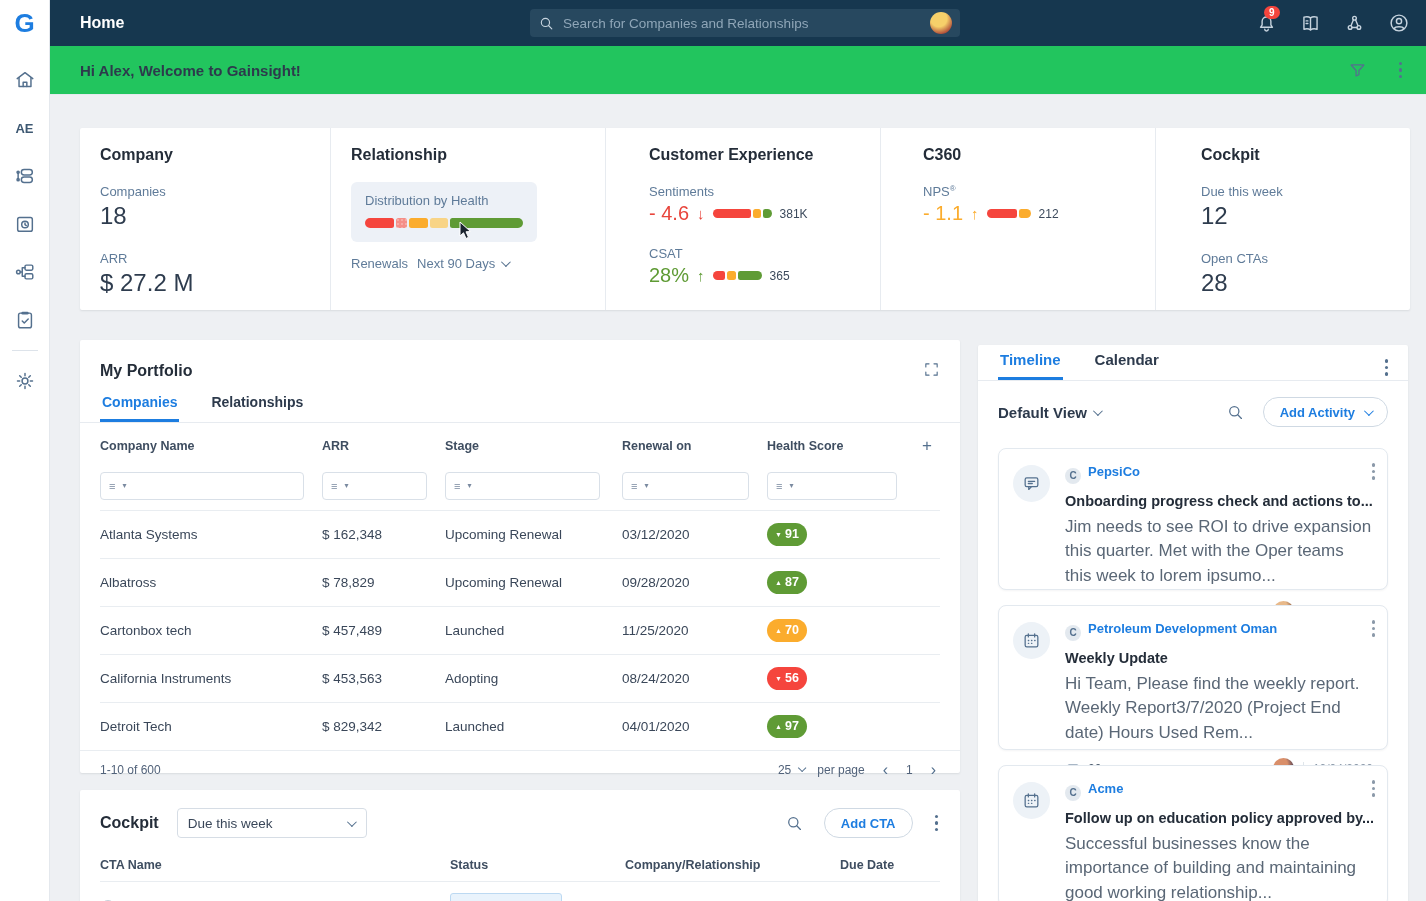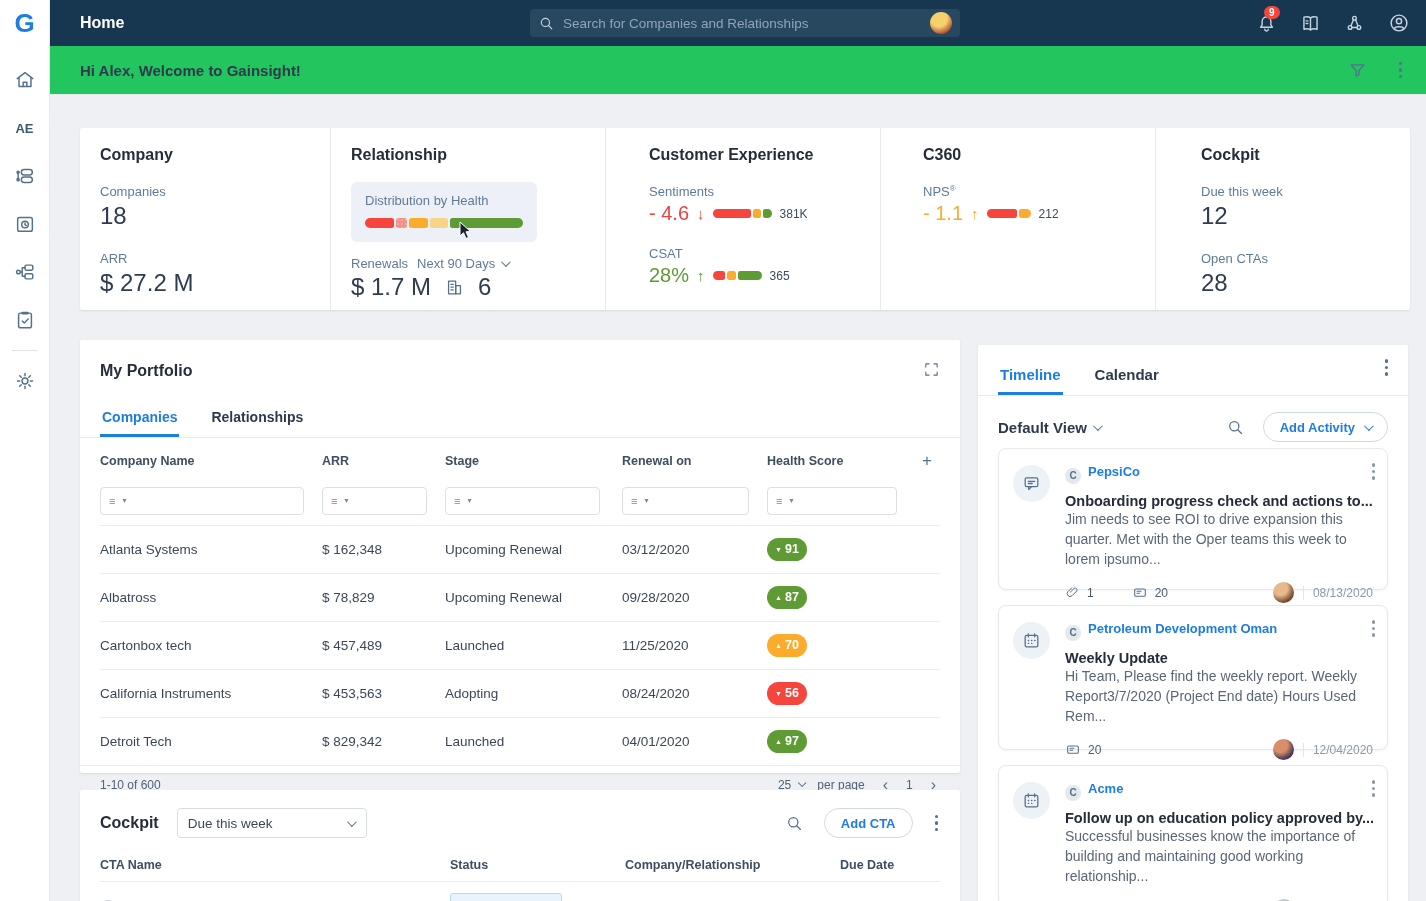--- a/index.html
+++ b/index.html
@@ -45,21 +45,21 @@
   .bar-lg { height:10px; margin-top:10px; }
   .bar-sm { height:9px; display:inline-flex; }
   .chev { display:inline-block; width:7px; height:7px; border-right:1.6px solid #54708e; border-bottom:1.6px solid #54708e; transform:rotate(45deg) translateY(-2px); margin-left:6px; }
   .trend-val { font-size:20px; font-weight:500; }
   .mini-row { display:flex; align-items:center; gap:8px; }
   .mini-count { font-size:12px; color:#3c4a5c; }
   .reg { font-size:8px; vertical-align:super; }
   
   .pf-title { font-size:16px; font-weight:700; color:#242d39; }
   .tabs { display:flex; gap:30px; border-bottom:1px solid #e7ebf0; padding:0 20px; }
-  .tab { font-size:14px; padding:21px 2px 9px; cursor:pointer; color:#2d3a4c; font-weight:600; }
+  .tab { font-size:14px; padding:6px 2px 9px; cursor:pointer; color:#2d3a4c; font-weight:600; }
   .tab.active { color:#1d7de0; font-weight:700; border-bottom:3px solid #1d7de0; }
   table.grid { border-collapse:collapse; width:100%; table-layout:fixed; }
   .grid th { text-align:left; font-size:12.5px; font-weight:700; color:#3f4e61; padding:13px 8px 6px 0; }
   .grid td { font-size:13.5px; color:#3a4759; padding:0 8px 0 0; height:48px; border-top:1px solid #e9edf1; }
   .f-input { height:28px; border:1px solid #d9e0e8; border-radius:4px; display:flex; align-items:center; padding:0 8px; gap:7px; color:#7a8aa0; font-size:11px; background:#fff; }
   .pill { display:inline-flex; align-items:center; justify-content:center; gap:3px; min-width:38px; height:23px; padding:0 8px; border-radius:12px; color:#fff; font-size:12.5px; font-weight:700; }
   .pill .arr { font-size:7px; }
   .pagination { display:flex; align-items:center; border-top:1px solid #e9edf1; height:39px; padding:0 20px; font-size:12px; color:#51627a; }
   .pag-right { margin-left:auto; display:flex; align-items:center; gap:14px; }
   .pag-arrow { font-size:16px; color:#54708e; cursor:pointer; padding:0 4px; }
@@ -70,21 +70,21 @@
   .btn-outline .chev { border-color:#1d7de0; margin-left:2px; }
   .ck-head { display:flex; font-size:12.5px; font-weight:700; color:#3f4e61; border-bottom:1px solid #e9edf1; padding-bottom:9px; }
   .status-pill { width:112px; height:26px; background:#e9f3fc; border:1px solid #bcd9f2; border-radius:3px; }
   
   .tl-card { position:absolute; left:20px; width:390px; background:#fff; border:1px solid #e3e9ef; border-radius:8px; box-shadow:0 1px 2px rgba(31,45,61,.05); padding:13px 14px; }
   .tl-icon-circle { position:absolute; left:14px; top:16px; width:37px; height:37px; border-radius:50%; background:#edf2f7; display:flex; align-items:center; justify-content:center; }
   .tl-body { margin-left:52px; }
   .c-badge { display:inline-flex; width:16px; height:16px; border-radius:50%; background:#e3e9ef; color:#54708e; font-size:10px; font-weight:700; align-items:center; justify-content:center; margin-right:7px; vertical-align:-3px; }
   .tl-company { color:#1d7de0; font-size:13px; font-weight:600; cursor:pointer; }
   .tl-title { font-size:14.5px; font-weight:700; color:#242d39; margin-top:9px; white-space:nowrap; overflow:hidden; }
-  .tl-desc { font-size:14px; color:#5a6776; line-height:1.45; }
+  .tl-desc { font-size:17px; color:#5a6776; line-height:1.45; margin-top:6px; }
   .tl-foot { display:flex; align-items:center; margin-top:13px; }
   .tl-stat { display:flex; align-items:center; gap:7px; font-size:12px; color:#4c5b6d; margin-right:38px; }
   .tl-right { margin-left:auto; display:flex; align-items:center; gap:9px; }
   .tl-date { font-size:12px; color:#8b99a9; border-left:1px solid #dfe5ea; padding-left:9px; }
   .avatar { width:21px; height:21px; border-radius:50%; background:radial-gradient(circle at 35% 30%, #e8b98a 0 35%, #7a4a32 70%, #3c2a21); }
   .tl-kebab { position:absolute; right:10px; top:12px; }
   .tl-kebab i { background:#8b99a9; }
 </style>
 </head>
 <body>
@@ -223,29 +223,20 @@
           <span style="width: 82px; background: rgb(95, 155, 53);"></span>
         </div>
     </div>
     <svg width="13" height="19" viewBox="0 0 13 19" style="position:absolute; left:128px; top:93px;">
         <path d="M1 1 L1 15 L4.5 11.8 L7 17.5 L9.5 16.3 L7 10.8 L11.5 10.5 Z" fill="#1b2430" stroke="#fff" stroke-width="1"></path>
       </svg>
     <div style="margin-top:14px; display:flex; align-items:center;">
       <span class="sum-label" style="margin:0">Renewals</span>
       <span class="sum-label" style="margin:0 0 0 9px">Next 90 Days</span>
       <span class="chev"></span>
-    </div>
-    <div style="display:flex; align-items:center; gap:14px; margin-top:2px;">
-      <span class="sum-value">$ 1.7 M</span>
-      <svg class="ic" width="19" height="19" viewBox="0 0 24 24">
-          <rect x="4.5" y="4" width="9" height="16"></rect>
-          <rect x="13.5" y="9.5" width="6" height="10.5"></rect>
-          <path d="M7.5 8 h3 M7.5 11.5 h3 M7.5 15 h3"></path>
-        </svg>
-      <span class="sum-value">6</span>
     </div>
   </div>
 
   <div class="sum-sec" style="left:525px; width:275px; padding-left:43px;">
     <div class="sum-title">Customer Experience</div>
     <div class="sum-label">Sentiments</div>
     <div class="mini-row">
       <span class="trend-val" style="color:#e8453c">- 4.6</span>
       <span style="color:#e8453c; font-size:15px;">↓</span>
       <span class="bars bar-sm">

